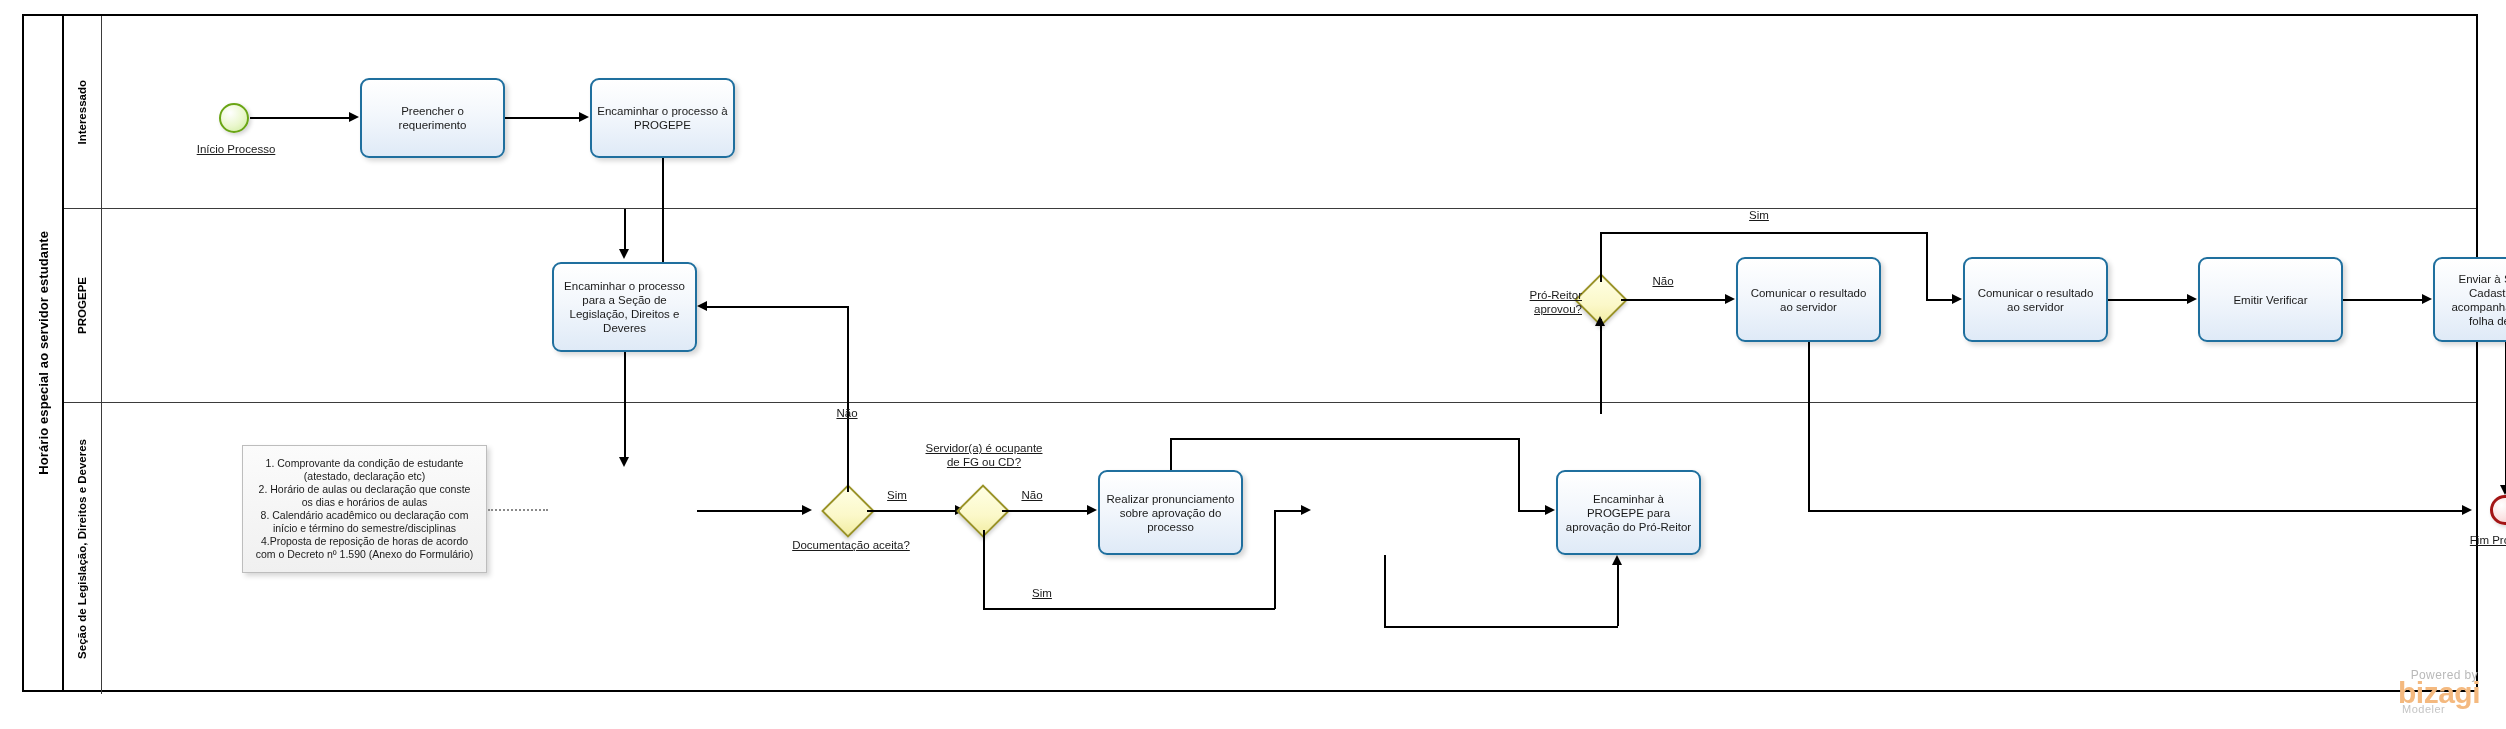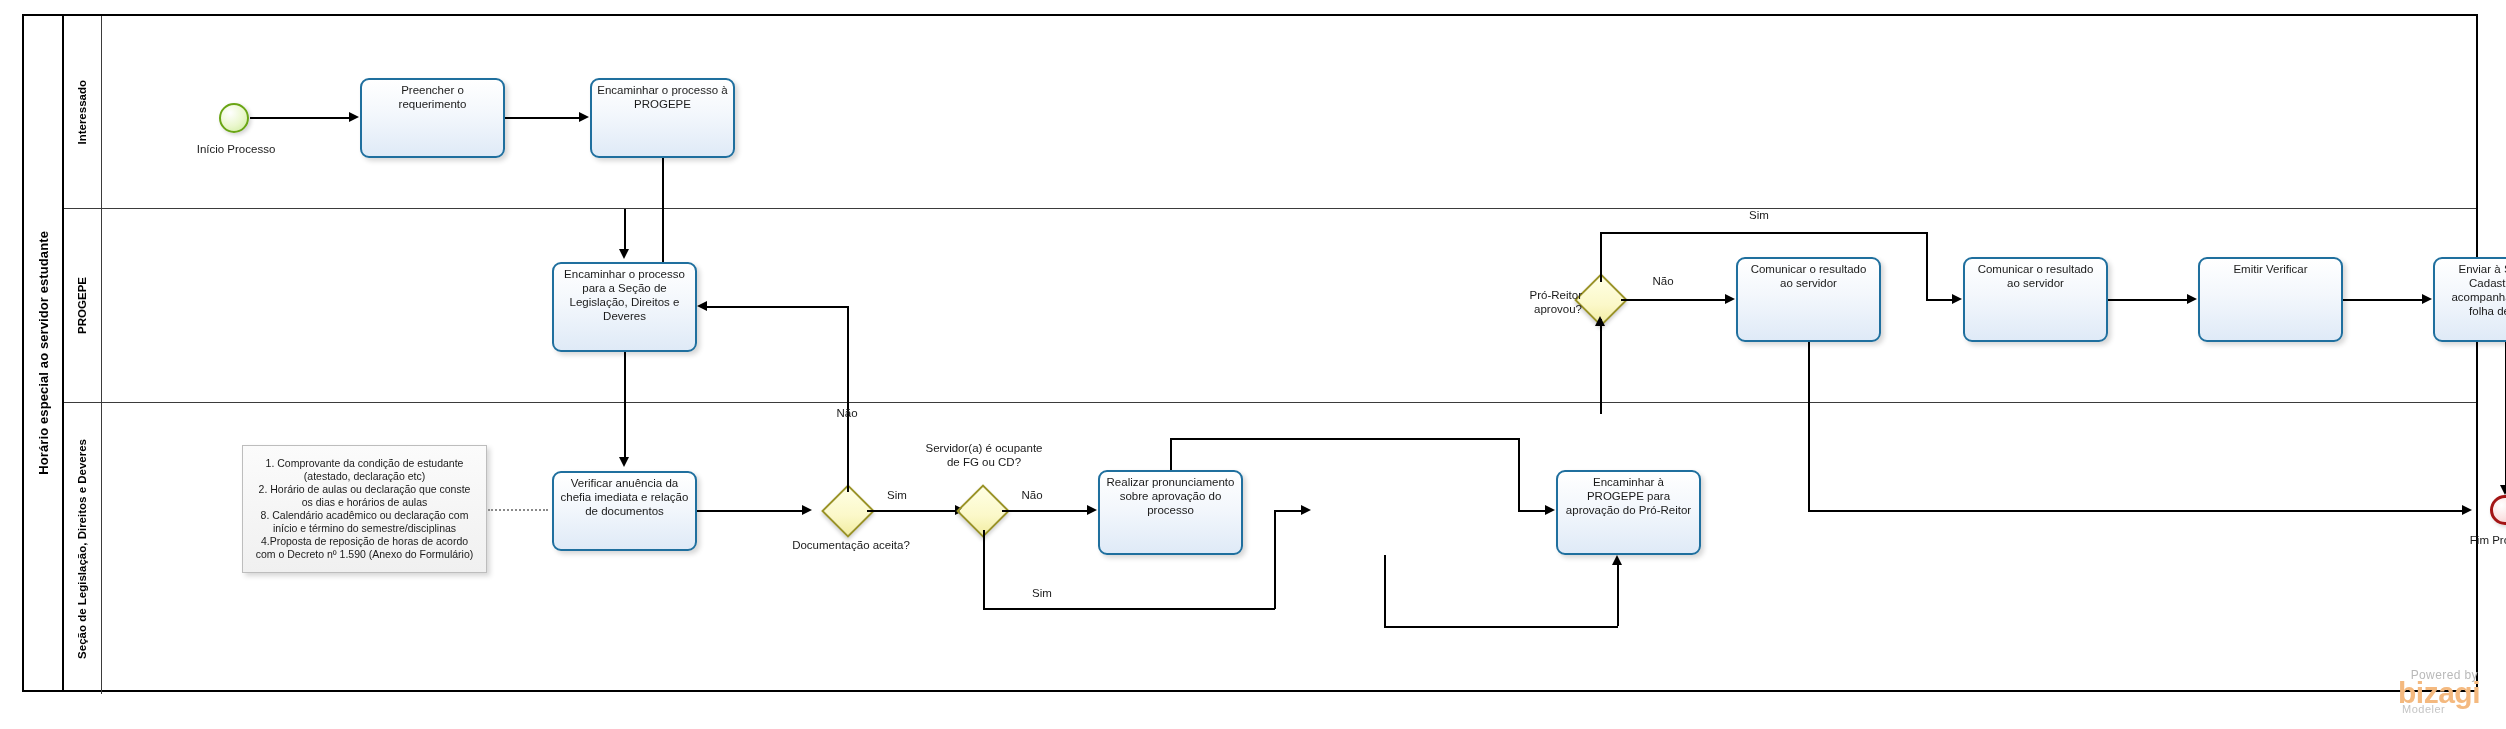--- a/index.html
+++ b/index.html
@@ -65,21 +65,21 @@
   }
   .lane-body { position: absolute; left: 38px; top: 0; right: 0; bottom: 0; }
 
   
   .task {
     position: absolute;
     border: 2px solid #1f6f9e;
     border-radius: 9px;
     background: linear-gradient(to bottom, #ffffff 0%, #f3f7fc 45%, #dfeaf7 100%);
     box-shadow: 3px 3px 5px rgba(0,0,0,.16);
-    display: flex; justify-content: center;
+    display: flex; align-items: center; justify-content: center;
     text-align: center;
     font-size: 11.5px;
     line-height: 14px;
     color: #1a1a1a;
     padding: 3px 5px;
   }
 
   
   .gateway {
     position: absolute;
@@ -124,20 +124,21 @@
   .note-line { display: block; }
 
   
   .lbl {
     position: absolute;
     font-size: 11.5px;
     line-height: 13.5px;
     color: #1a1a1a;
     text-align: center;
     white-space: nowrap;
+    text-decoration: underline;
   }
   .lbl.multi { white-space: normal; }
 
   
   .h, .v { position: absolute; background: #000; }
   .h { height: 1.6px; }
   .v { width: 1.6px; }
   .arrow { position: absolute; width: 0; height: 0; }
   .arrow.r { border-top: 5.5px solid transparent; border-bottom: 5.5px solid transparent; border-left: 10px solid #000; }
   .arrow.l { border-top: 5.5px solid transparent; border-bottom: 5.5px solid transparent; border-right: 10px solid #000; }
@@ -285,23 +286,20 @@
           <span class="note-line">início e término do semestre/disciplinas</span>
           <span class="note-line">4.Proposta de reposição de horas de acordo</span>
           <span class="note-line">com o Decreto nº 1.590 (Anexo do Formulário)</span>
         </div>
 
         <div class="dotted" style="left:386px; top:106px; width:60px;"></div>
 
         <div class="v" style="left:522px; top:0px; height:58px;"></div>
         <div class="arrow d" style="left:517px; top:54px;"></div>
 
-        <div class="task" style="left:450px; top:68px; width:145px; height:80px;">
-          <span>Verificar anuência da chefia imediata e relação de documentos</span>
-        </div>
 
         <div class="h" style="left:595px; top:107px; width:108px;"></div>
         <div class="arrow r" style="left:700px; top:102px;"></div>
 
         <div class="gateway" style="left:727px; top:89px;"></div>
         <div class="lbl multi" style="left:685px; top:136px; width:128px;">Documentação aceita?</div>
 
         <div class="v" style="left:745px; top:0px; height:89px;"></div>
         <div class="lbl" style="left:725px; top:4px; width:40px;">Não</div>
 

